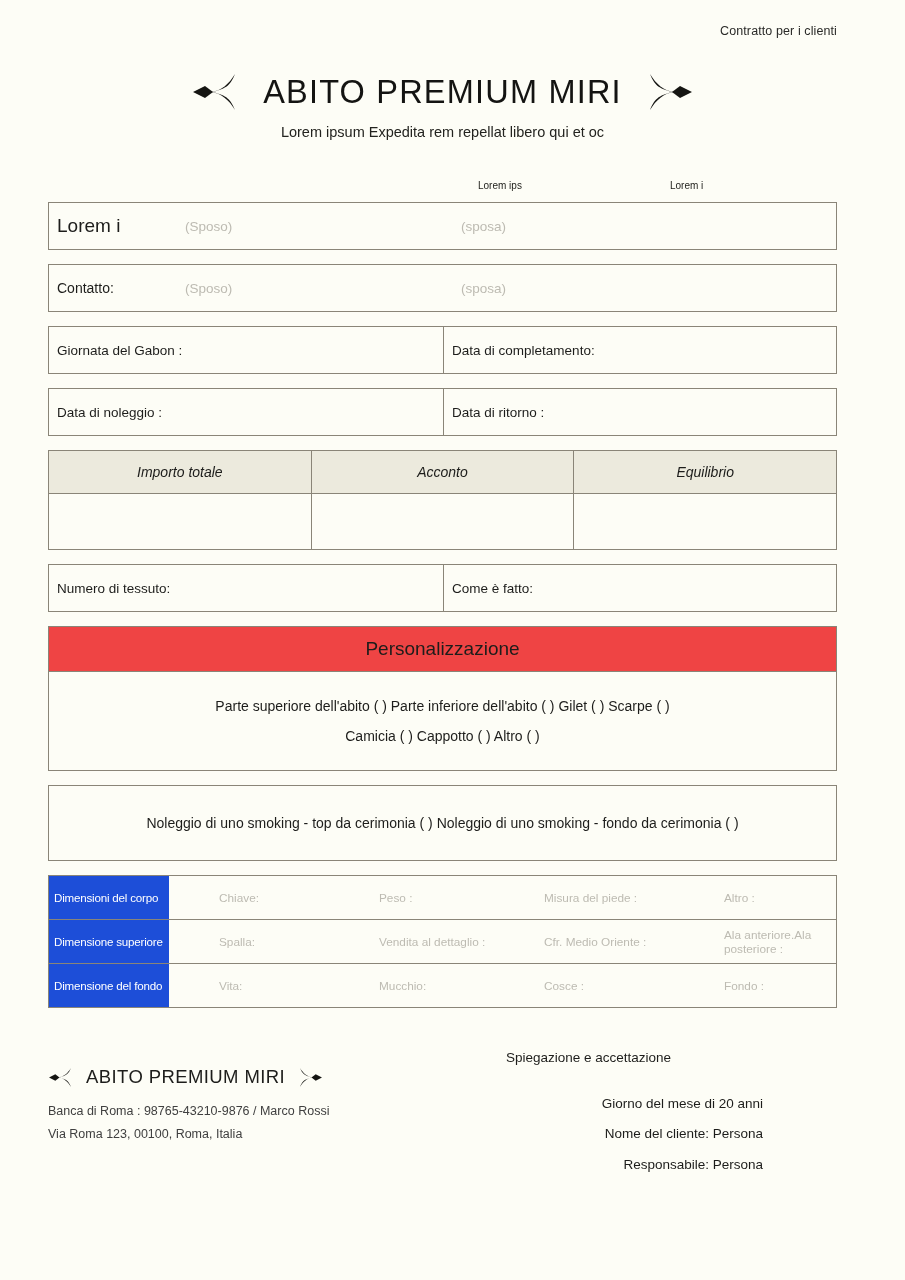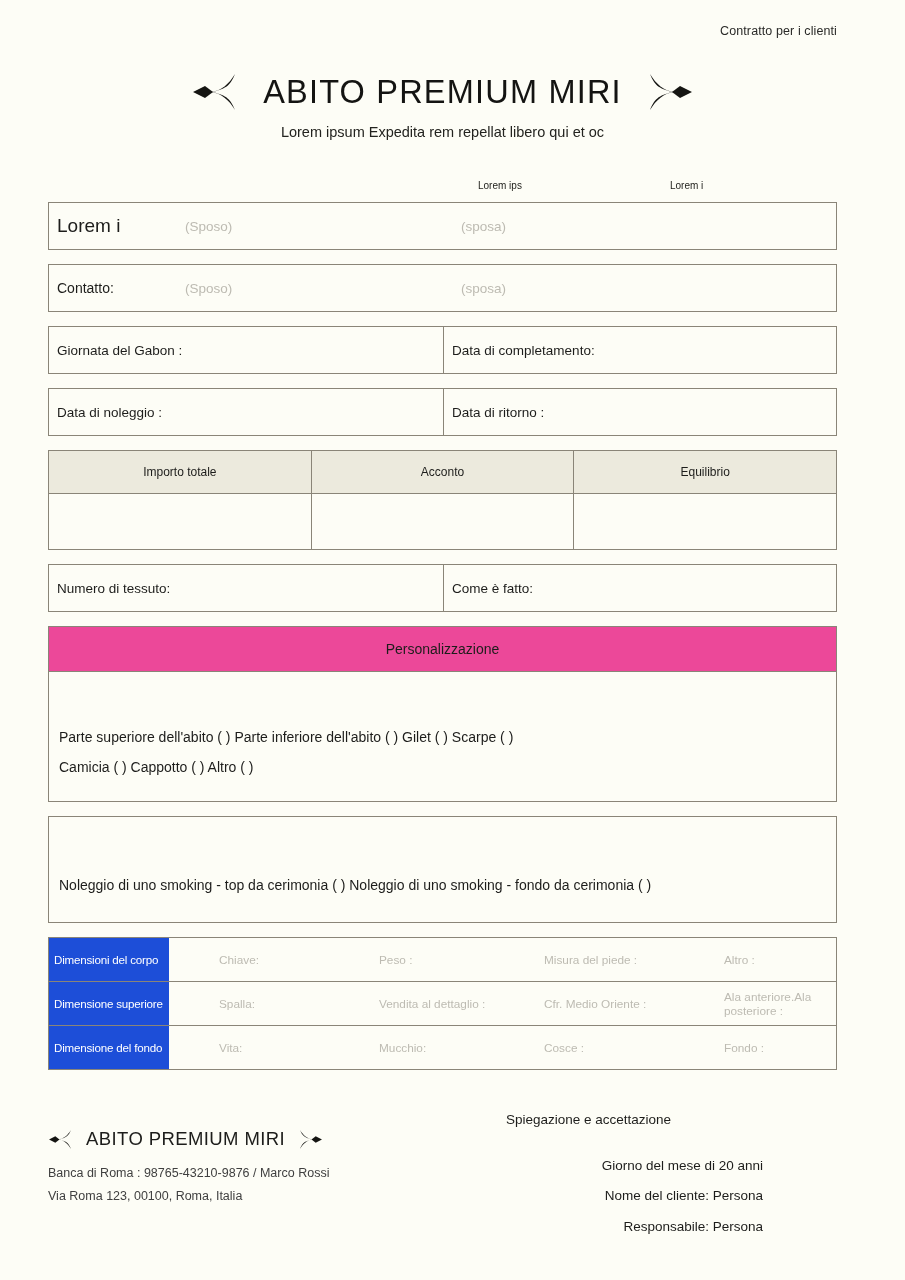--- a/index.html
+++ b/index.html
@@ -140,49 +140,49 @@
   .amount-body {
     display: flex;
     flex: 1;
   }
   .amount-head > div,
   .amount-body > div {
     flex: 1 1 0;
     display: flex;
     align-items: center;
     justify-content: center;
-    font-size: 12px;
-    box-sizing: border-box;
+    font-size: 14px;
+    box-sizing: border-box;
+    font-style: italic;
   }
   .amount-head > div + div,
   .amount-body > div + div {
     border-left: 1.4px solid #8a8578;
   }
 
   
   .panel { }
   .panel-head {
     height: 44px;
-    background: #ec4899;
+    background: #ef4444;
     border-bottom: 1.4px solid #8a8578;
     display: flex;
     align-items: center;
     justify-content: center;
-    font-size: 14px;
+    font-size: 19px;
   }
   .panel-body {
     display: flex;
     flex-direction: column;
-    align-items: flex-start;
+    align-items: center;
     justify-content: center;
     gap: 14px;
     padding: 20px 10px;
     font-size: 14px;
     box-sizing: border-box;
-    margin-top: 31px;
   }
   .panel-body .opt-line { text-align: center; }
   .panel.tall .panel-body { min-height: 98px; }
   .panel.short .panel-body { min-height: 74px; }
 
   
   .meas-table {
     border: 1.4px solid #8a8578;
     border-top: none;
     box-sizing: border-box;

